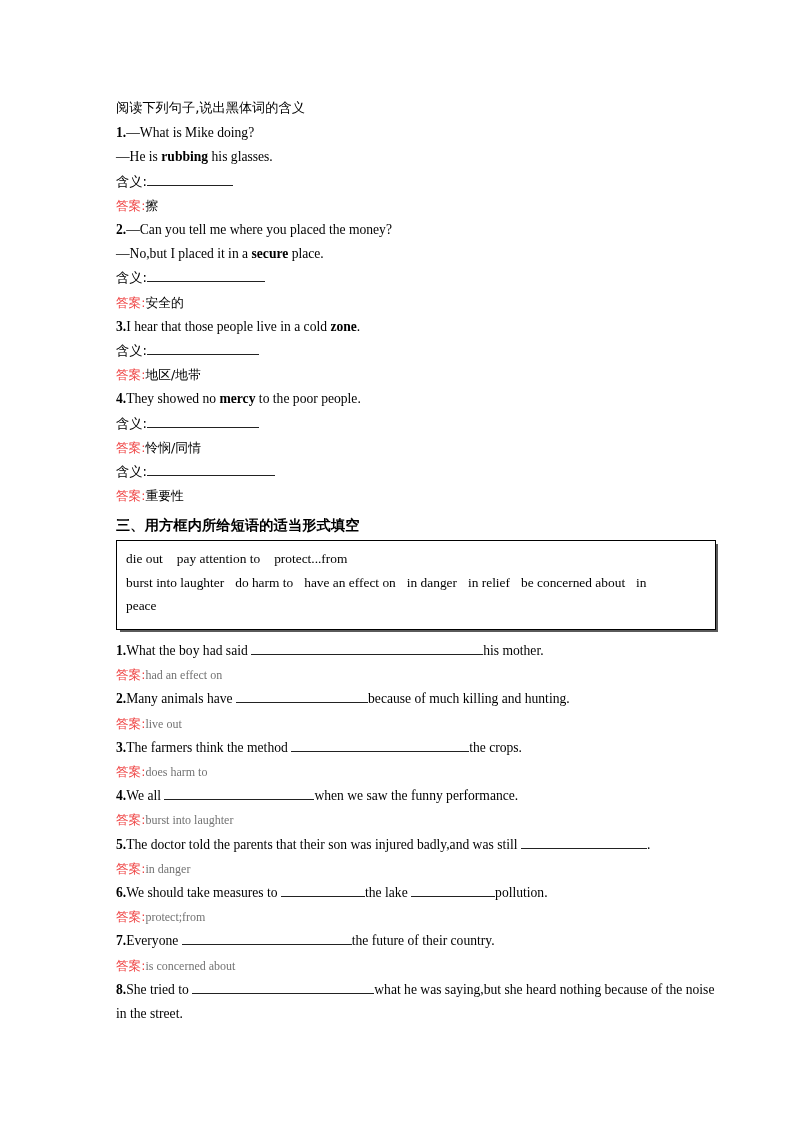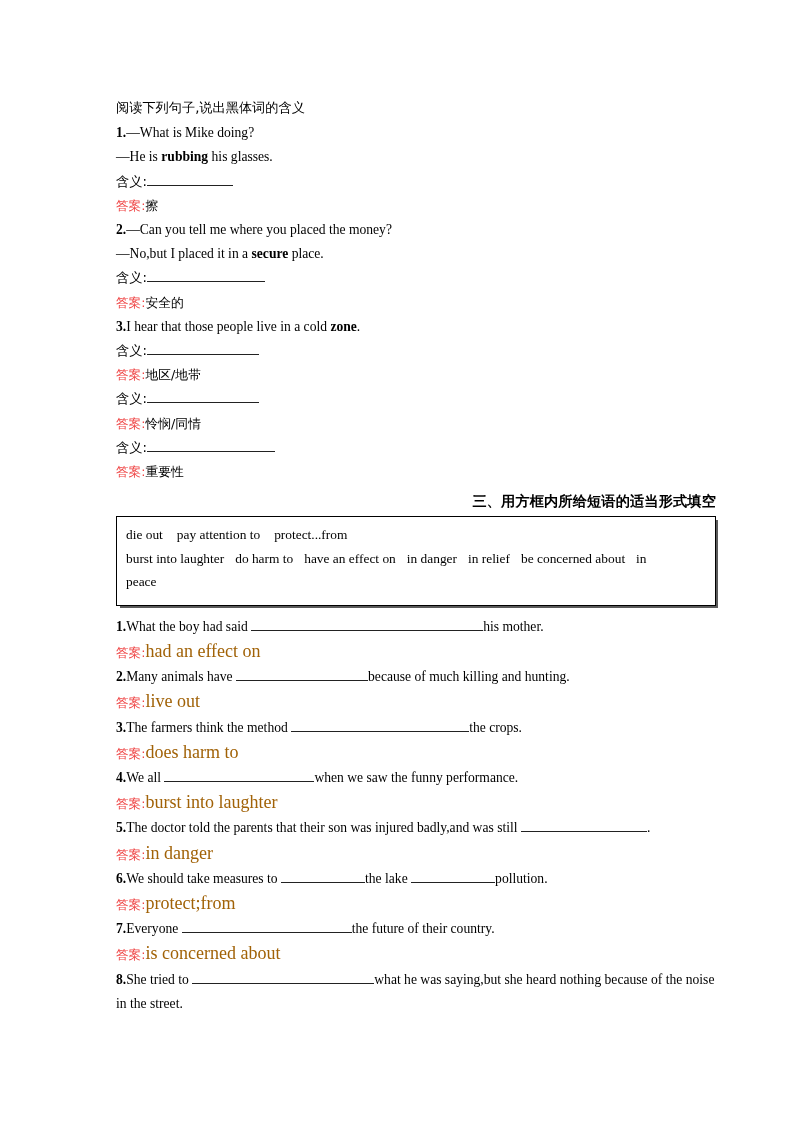--- a/index.html
+++ b/index.html
@@ -43,22 +43,22 @@
     font-size: 13.2px;
     line-height: 24.2px;
   }
   .ans-text-cn {
     font-family: "DejaVu Sans", "Liberation Sans", sans-serif;
     font-size: 12.8px;
     color: #000000;
   }
   .ans-text-en {
     font-family: "Liberation Serif", "DejaVu Serif", serif;
-    font-size: 18px;
-    color: #a16207;
+    font-size: 12px;
+    color: #737373;
   }
   .blank {
     display: inline-block;
     border-bottom: 1px solid #222;
     height: 0.95em;
     vertical-align: baseline;
     margin: 0 0 0 0;
   }
   .intro {
     font-family: "DejaVu Sans", "Liberation Sans", sans-serif;
@@ -67,21 +67,20 @@
     margin-bottom: 1px;
   }
   .section-heading {
     font-family: "DejaVu Sans", "Liberation Sans", sans-serif;
     font-weight: bold;
     font-size: 14.2px;
     line-height: 24px;
     margin-top: 5px;
     margin-bottom: 3px;
     letter-spacing: 0.01em;
-    text-align: right;
   }
   .phrase-box {
     border: 1.6px solid #000;
     box-sizing: border-box;
     width: 600px;
     padding: 6px 9px 11px 9px;
     margin-bottom: 9px;
     box-shadow: 3px 3px 0 -1px #5a5a5a;
     background: #fff;
   }
@@ -113,20 +112,21 @@
 
     <div class="q-line"><span class="num">2.</span><span>—Can you tell me where you placed the money?</span></div>
     <div class="q-line"><span>—No,but I placed it in a </span><span class="bw">secure</span><span> place.</span></div>
     <div class="q-line"><span class="cn">含义:</span><span class="blank" style="width:118px"></span></div>
     <div class="ans-line"><span class="ans-label">答案</span><span class="ans-label">:</span><span class="ans-text-cn">安全的</span></div>
 
     <div class="q-line"><span class="num">3.</span><span>I hear that those people live in a cold </span><span class="bw">zone</span><span>.</span></div>
     <div class="q-line"><span class="cn">含义:</span><span class="blank" style="width:112px"></span></div>
     <div class="ans-line"><span class="ans-label">答案</span><span class="ans-label">:</span><span class="ans-text-cn">地区/地带</span></div>
 
+    <div class="q-line"><span class="num">4.</span><span>They showed no </span><span class="bw">mercy</span><span> to the poor people.</span></div>
     <div class="q-line"><span class="cn">含义:</span><span class="blank" style="width:112px"></span></div>
     <div class="ans-line"><span class="ans-label">答案</span><span class="ans-label">:</span><span class="ans-text-cn">怜悯/同情</span></div>
 
     <div class="q-line"><span class="cn">含义:</span><span class="blank" style="width:128px"></span></div>
     <div class="ans-line"><span class="ans-label">答案</span><span class="ans-label">:</span><span class="ans-text-cn">重要性</span></div>
   </div>
 
   <div>
 
     <div class="section-heading">三、用方框内所给短语的适当形式填空</div>

